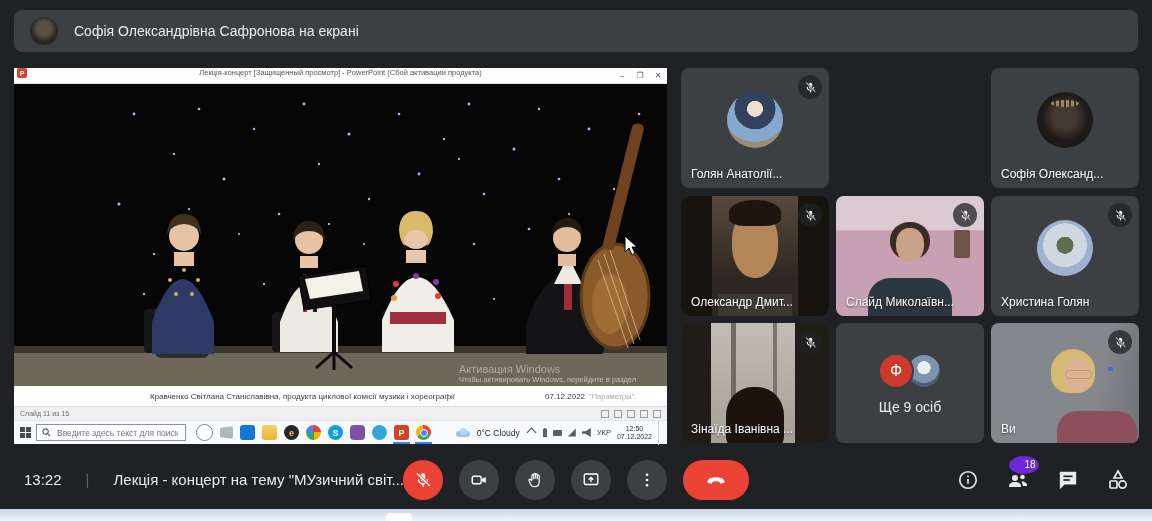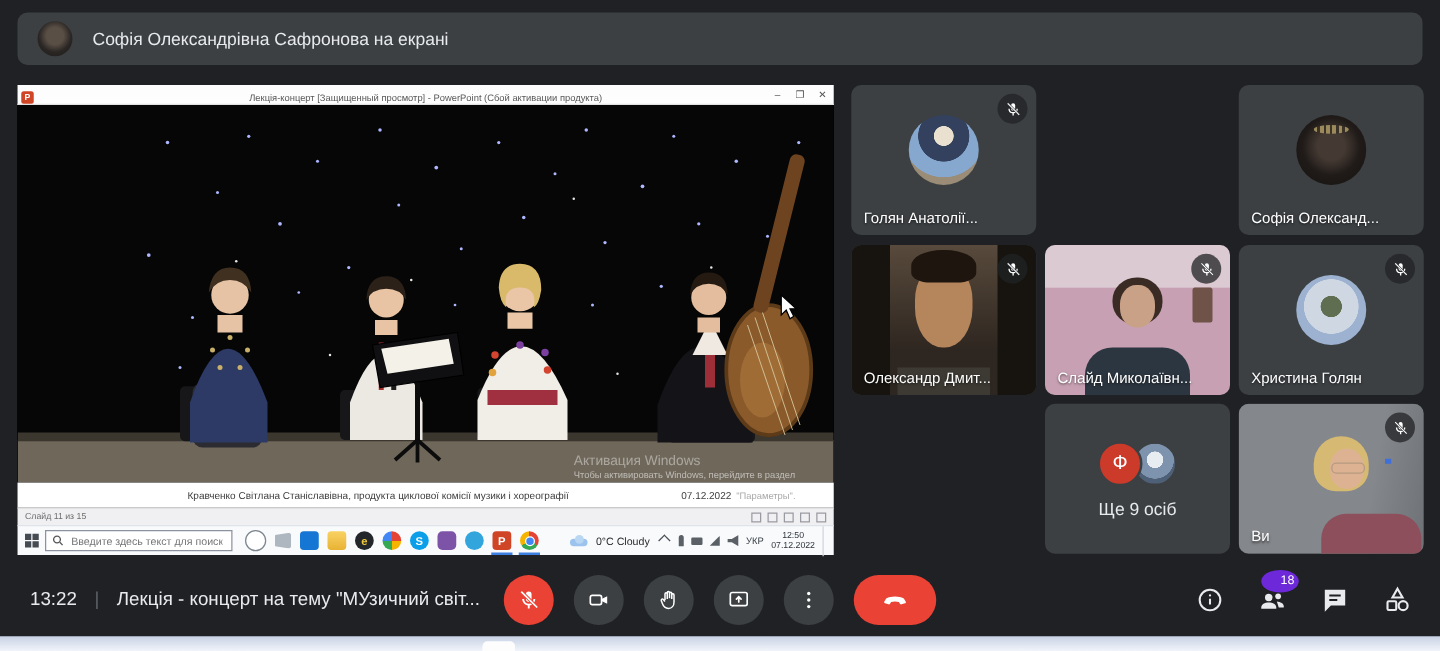--- a/index.html
+++ b/index.html
@@ -6,21 +6,21 @@
   #stage{position:relative;width:1152px;height:521px;background:#202124;overflow:hidden;
          font-family:"Liberation Sans",sans-serif;}
   
   .banner{position:absolute;left:14px;top:10px;width:1124px;height:42px;background:#3c4043;
           border-radius:8px;display:flex;align-items:center;gap:16px;padding:0 16px;box-sizing:border-box;}
   .banner .bav{width:28px;height:28px;border-radius:50%;
        background:radial-gradient(circle at 50% 42%,#5a4f45 0 32%,#2a2624 60%,#1c1a19 100%);flex:0 0 auto;}
   .banner .btxt{color:#e8eaed;font-size:14px;}
   
   .win{position:absolute;left:14px;top:68px;width:653px;height:376px;background:#000;}
-  .titlebar{position:relative;height:16px;background:#fdfdfd;display:flex;align-items:flex-end;border-bottom:1px solid #e2e2e2;box-sizing:border-box;}
+  .titlebar{position:relative;height:16px;background:#fdfdfd;display:flex;align-items:flex-start;border-bottom:1px solid #e2e2e2;box-sizing:border-box;}
   .titlebar .appico{width:10px;height:10px;margin-left:3px;border-radius:2px;background:#d04526;
       color:#fff;font-size:7px;font-weight:bold;display:flex;align-items:center;justify-content:center;}
   .titlebar .wtitle{position:absolute;left:0;right:0;text-align:center;font-size:7.5px;color:#585858;}
   .wctrls{margin-left:auto;display:flex;gap:0;z-index:2;}
   .wctrls span{width:18px;text-align:center;font-size:8px;color:#555;line-height:15px;}
   
   .slide{position:relative;height:302px;background:#000;overflow:hidden;}
   .slide svg{display:block;}
   .activation{position:absolute;right:8px;bottom:2px;text-align:left;width:200px;pointer-events:none;}
   .activation .a1{font-size:11px;color:rgba(255,255,255,.42);}
@@ -130,21 +130,21 @@
   .v-vy .glasses{left:50%;top:47px;width:25px;height:7px;margin-left:0;border:1px solid #b79a7e;border-radius:4px;}
   .v-vy .torso{left:50%;bottom:0;width:80px;height:32px;margin-left:-8px;border-radius:20px 20px 0 0;background:#8d4f5b;}
   
   .moreavs{position:absolute;left:50%;top:30px;transform:translateX(-50%);display:flex;}
   .mini{width:36px;height:36px;border-radius:50%;border:2px solid #3c4043;box-sizing:border-box;}
   .mini.red{background:#cc3a2a;color:#fff;display:flex;align-items:center;justify-content:center;font-size:16px;z-index:1;}
   .mini.photo{margin-left:-8px;background:radial-gradient(circle at 50% 40%,#e8edf2 0 26%,#7e93ad 27% 60%,#4e6078 61%);}
   .morelabel{position:absolute;left:0;right:0;top:76px;text-align:center;color:#e8eaed;font-size:14px;}
   
   .meetbar{position:absolute;left:0;right:0;top:450px;height:59px;display:flex;align-items:center;}
-  .meetleft{position:absolute;left:24px;display:flex;align-items:center;gap:14px;color:#e8eaed;font-size:15px;}
+  .meetleft{position:absolute;left:24px;display:flex;align-items:center;gap:24px;color:#e8eaed;font-size:15px;}
   .meetleft .sep{color:#5f6368;}
   .ctrls{position:absolute;left:50%;transform:translateX(-50%);display:flex;align-items:center;gap:16px;}
   .cbtn{width:40px;height:40px;border-radius:50%;background:#3c4043;display:flex;align-items:center;justify-content:center;}
   .cbtn.red{background:#ea4335;}
   .cbtn.end{width:66px;border-radius:24px;}
   .meetright{position:absolute;right:22px;display:flex;align-items:center;gap:26px;}
   .ricon{position:relative;width:24px;height:24px;display:flex;align-items:center;justify-content:center;}
   .badge{position:absolute;top:-12px;left:50%;transform:translateX(-30%);min-width:18px;height:18px;border-radius:50%;
         background:#6d28d9;color:#fff;font-size:10px;display:flex;align-items:center;justify-content:center;padding-left:12px;}
   
@@ -427,20 +427,37 @@
       <svg width="13" height="13" viewBox="0 0 24 24" fill="#fff">
           <path d="M12 14a3 3 0 0 0 3-3V6a3 3 0 1 0-6 0v5a3 3 0 0 0 3 3z"></path>
           <path d="M17 11a5 5 0 0 1-10 0H5a7 7 0 0 0 6 6.9V21h2v-3.1A7 7 0 0 0 19 11h-2z"></path>
           <line x1="4" y1="3" x2="21" y2="20" stroke="#3c4043" stroke-width="3.4"></line>
           <line x1="4" y1="3" x2="21" y2="20" stroke="#fff" stroke-width="1.6"></line>
         </svg>
     </div>
     <div class="pname">Христина Голян</div>
   </div>
 
+  <div class="tile p6">
+    <div class="vid v-zina">
+        <i class="strip"></i>
+        <i class="post1"></i>
+        <i class="post2"></i>
+        <i class="head"></i>
+      </div>
+    <div class="mute">
+      <svg width="13" height="13" viewBox="0 0 24 24" fill="#fff">
+          <path d="M12 14a3 3 0 0 0 3-3V6a3 3 0 1 0-6 0v5a3 3 0 0 0 3 3z"></path>
+          <path d="M17 11a5 5 0 0 1-10 0H5a7 7 0 0 0 6 6.9V21h2v-3.1A7 7 0 0 0 19 11h-2z"></path>
+          <line x1="4" y1="3" x2="21" y2="20" stroke="#3c4043" stroke-width="3.4"></line>
+          <line x1="4" y1="3" x2="21" y2="20" stroke="#fff" stroke-width="1.6"></line>
+        </svg>
+    </div>
+    <div class="pname">Зінаїда Іванівна ...</div>
+  </div>
 
   <div class="tile p7">
     <div class="moreavs">
       <div class="mini red">Ф</div>
       <div class="mini photo"></div>
     </div>
     <div class="morelabel">Ще 9 осіб</div>
   </div>
 
   <div class="tile p8">

